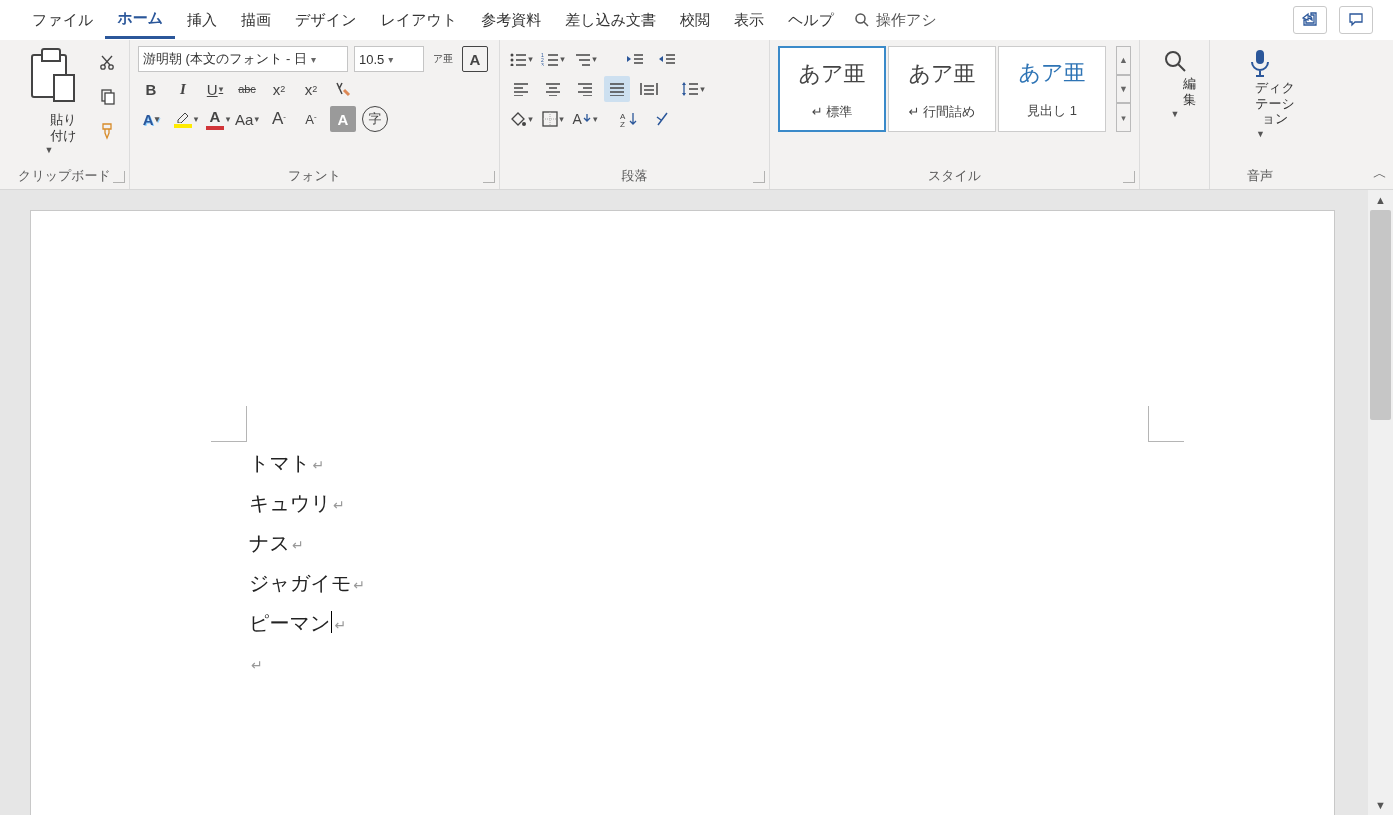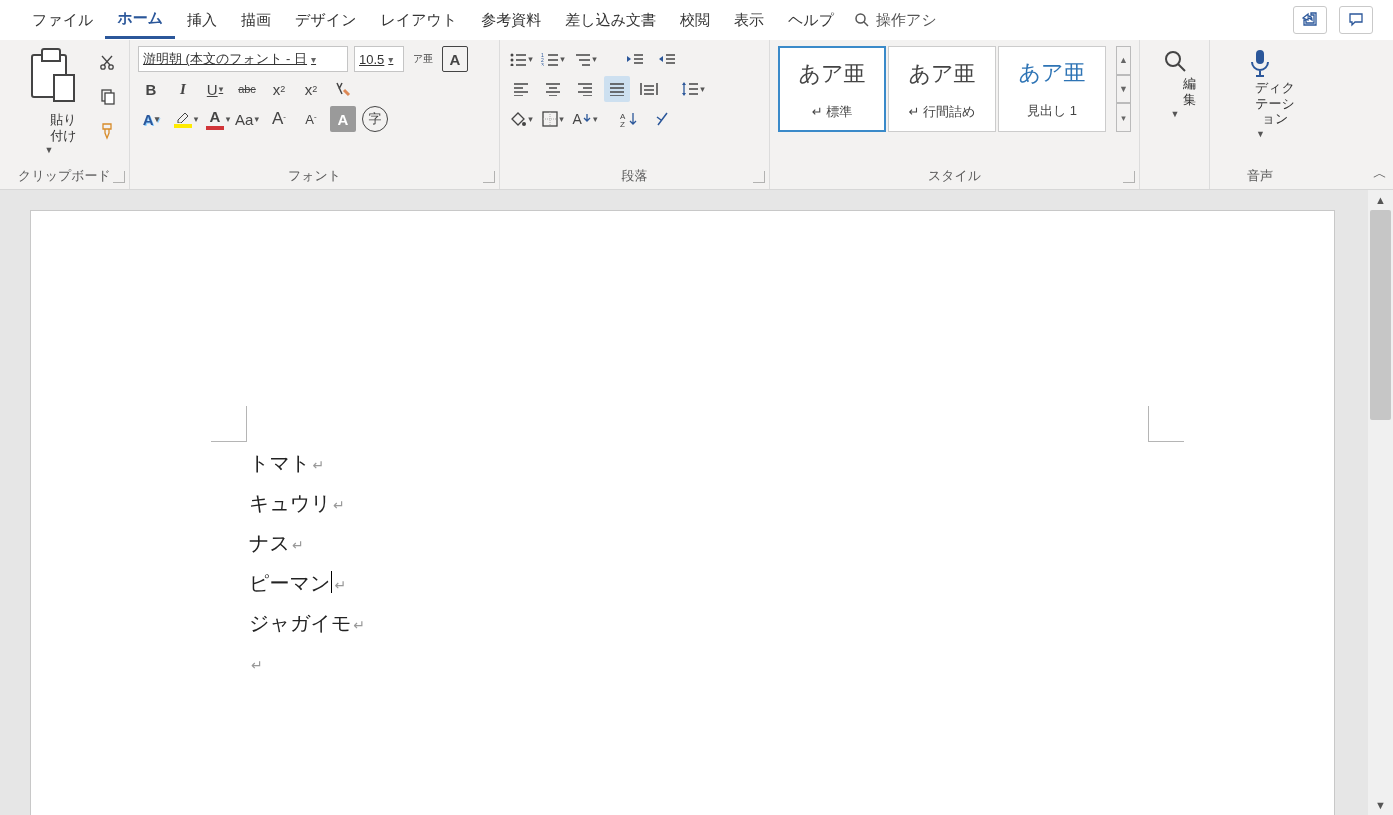--- a/index.html
+++ b/index.html
@@ -13,21 +13,21 @@
 #menubar .titlebtns { margin-left:auto; display:flex; gap:12px; }
 .titlebtn { width:34px; height:28px; border:1px solid #c9c9c9; border-radius:3px; display:flex; align-items:center; justify-content:center; color:#2b579a; background:#fff; }
 
 
 #ribbon { background:#f3f2f1; height:150px; border-bottom:1px solid #d7d7d7; display:flex; position:relative; }
 .group { border-right:1px solid #dcdcdc; padding:6px 8px 0 8px; display:flex; flex-direction:column; position:relative; }
 .group .label { position:absolute; bottom:4px; left:0; right:0; text-align:center; font-size:13px; color:#5b5b5b; }
 .group .launcher { position:absolute; right:4px; bottom:6px; width:12px; height:12px; border:1px solid #888; border-left:none; border-top:none; opacity:.6; }
 .row { display:flex; align-items:center; gap:6px; margin-bottom:4px; }
 .ibox { width:26px; height:26px; display:flex; align-items:center; justify-content:center; color:#444; font-size:15px; border-radius:2px; }
-.combo { height:26px; border:1px solid #c5c5c5; background:#fff; display:flex; align-items:center; padding:0 4px; font-size:13px; color:#333;text-decoration:underline; }
+.combo { height:26px; border:1px solid #c5c5c5; background:#fff; display:flex; align-items:center; padding:0 4px; font-size:13px; color:#333; }
 .combo .arrow { margin-left:4px; color:#666; font-size:10px; }
 .big { display:flex; flex-direction:column; align-items:center; justify-content:flex-start; padding:2px 6px 0; height:120px; font-size:13px; color:#333; gap:2px; border-radius:2px; }
 .big .txt { text-align:center; line-height:1.2;margin-left:30px; }
 .chev { font-size:9px; color:#555; margin-left:1px; }
 
 
 .clip-icon { width:36px; height:44px; border:2px solid #444; border-radius:3px; position:relative; background:#fff; }
 .clip-icon::before { content:""; position:absolute; top:-8px; left:8px; width:16px; height:10px; border:2px solid #444; border-radius:3px 3px 0 0; background:#fff; }
 .clip-paper { position:absolute; right:-10px; bottom:-6px; width:22px; height:28px; border:2px solid #444; background:#fff; }
 
@@ -143,21 +143,21 @@
     <div class="label">クリップボード</div>
     <div class="launcher"></div>
   </div>
 
   <div class="group" style="width:370px">
     <div class="row">
       <div class="combo" style="width:210px">
         <span>游明朝 (本文のフォント - 日</span>
           <span class="arrow">▾</span>
       </div>
-      <div class="combo" style="width:50px">
+      <div class="combo" style="width:70px">
         <span>10.5</span>
           <span class="arrow">▾</span>
       </div>
       <div class="ibox" style="font-size:10px;line-height:1;text-align:center">ア亜</div>
       <div class="ibox" style="border:1.5px solid #444;font-weight:bold">A</div>
     </div>
     <div class="row">
       <div class="ibox" style="font-weight:900">B</div>
       <div class="ibox" style="font-style:italic;font-family:serif;font-weight:bold">I</div>
       <div class="ibox" style="text-decoration:underline">
@@ -411,22 +411,22 @@
 </div>
 
 <div id="docwrap">
   <div id="page">
     <div id="mm-tl" class="margin-mark"></div>
     <div id="mm-tr" class="margin-mark"></div>
     <div id="doc-text">
         <div class="para">トマト<span class="pmark">↵</span></div>
         <div class="para">キュウリ<span class="pmark">↵</span></div>
         <div class="para">ナス<span class="pmark">↵</span></div>
+        <div class="para">ジャガイモ<span class="pmark">↵</span></div>
         <div class="para">ピーマン<span class="cursor"></span><span class="pmark">↵</span></div>
-        <div class="para">ジャガイモ<span class="pmark">↵</span></div>
         <div class="para"><span class="pmark">↵</span></div>
       </div>
   </div>
 </div>
 
 <div id="vscroll">
   <div class="arr">▲</div>
   <div class="track">
     <div class="thumb"></div>
   </div>

